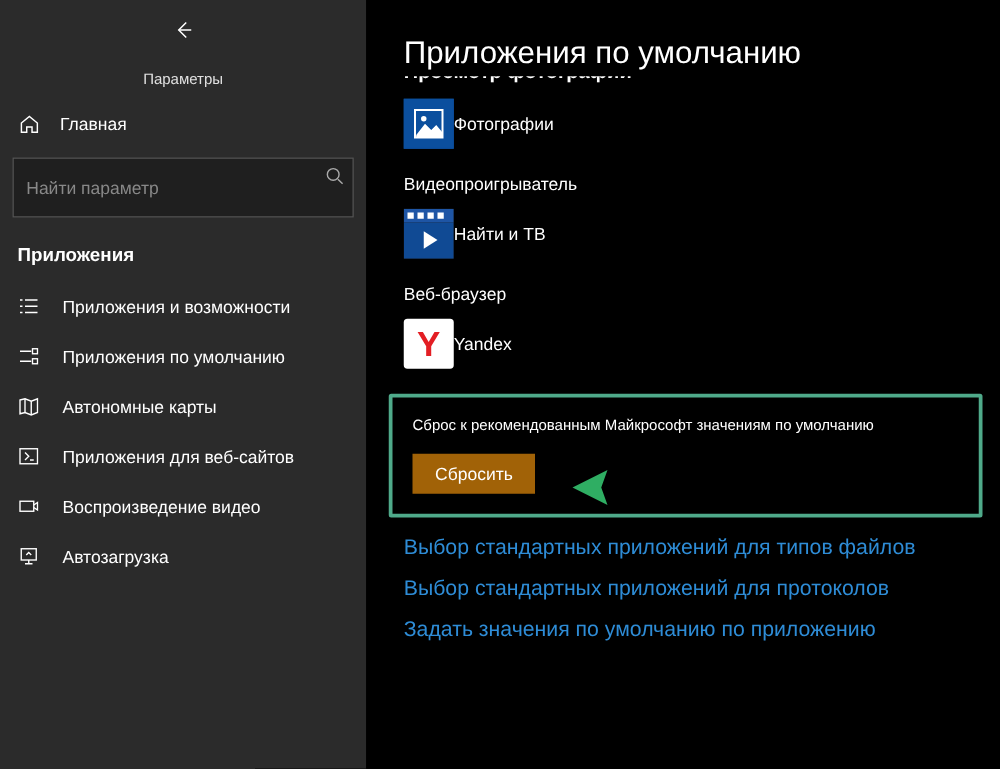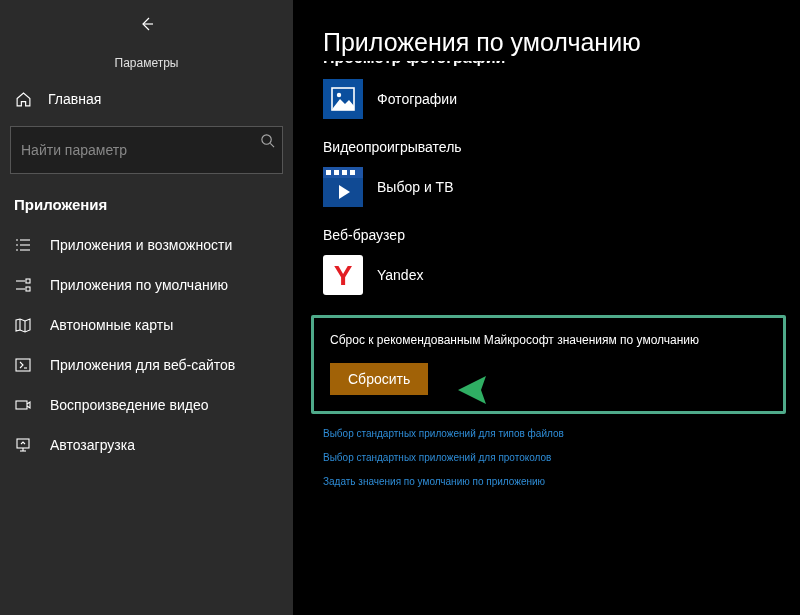--- a/index.html
+++ b/index.html
@@ -72,21 +72,21 @@
     position: relative; top: -2px;
     margin-bottom: 2px;
     height: 12px; overflow: hidden;
   }
   .cutoff span { position: relative; top: -12px; }
   .section { margin-bottom: 18px; }
   .section-label {
     font-size: 14px; color: #fff; margin-bottom: 10px;
   }
   .app-chip {
-    display: flex; align-items: center; gap: 14px;
+    display: flex; align-items: center; 
     padding: 2px 0;
   }
   .app-icon {
     width: 40px; height: 40px;
     display: flex; align-items: center; justify-content: center;
     flex-shrink: 0;
   }
   .photos-icon { background: #0b4f9e; border: 1px solid #0b4f9e; }
   .movies-icon { background: #1a1a1a; }
   .yandex-icon { background: #fff; border-radius: 3px; }
@@ -107,21 +107,21 @@
     border: none; padding: 8px 18px;
     font-size: 14px; cursor: pointer;
     font-family: inherit;
   }
   .arrow {
     position: absolute;
     left: 142px; top: 52px;
     pointer-events: none;
   }
   .links { display: flex; flex-direction: column; gap: 13px; margin-top: 4px; }
-  .link { color: #2e8cd6; font-size: 10px; cursor: pointer; }
+  .link { color: #2e8cd6; font-size: 17px; cursor: pointer; }
   input::placeholder { color: #888; }
 </style>
 </head>
 <body>
 
 <div class="app">
   <aside class="sidebar">
     <div class="titlebar">
       <div class="back-btn">
         <svg width="16" height="16" viewBox="0 0 16 16">
@@ -246,21 +246,21 @@
           <svg width="40" height="40" viewBox="0 0 40 40">
               <rect x="0" y="0" width="40" height="11" fill="#1e55a5"></rect>
               <rect x="3" y="3" width="5" height="5" fill="#fff"></rect>
               <rect x="11" y="3" width="5" height="5" fill="#fff"></rect>
               <rect x="19" y="3" width="5" height="5" fill="#fff"></rect>
               <rect x="27" y="3" width="5" height="5" fill="#fff"></rect>
               <rect x="0" y="11" width="40" height="29" fill="#104a94"></rect>
               <path d="M16 18 L27 25 L16 32 Z" fill="#fff"></path>
             </svg>
         </div>
-        <span class="app-name">Выбор и ТВ</span>
+        <span class="app-name">Найти и ТВ</span>
       </div>
     </div>
 
     <div class="section">
       <div class="section-label">Веб-браузер</div>
       <div class="app-chip">
         <div class="app-icon yandex-icon">
           <svg width="40" height="40" viewBox="0 0 40 40">
               <text x="20" y="30" text-anchor="middle" font-family="Arial" font-size="28" font-weight="bold" fill="#e31e24">Y</text>
             </svg>

